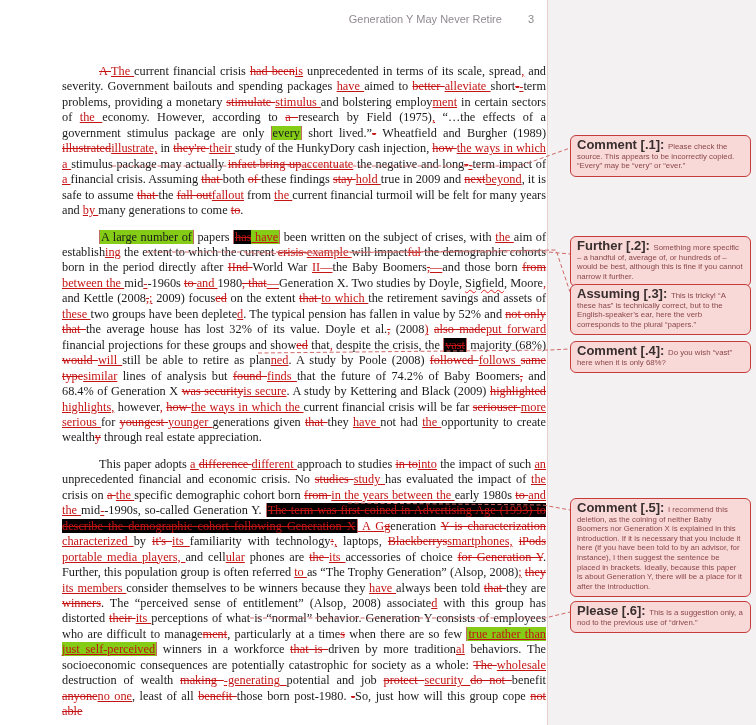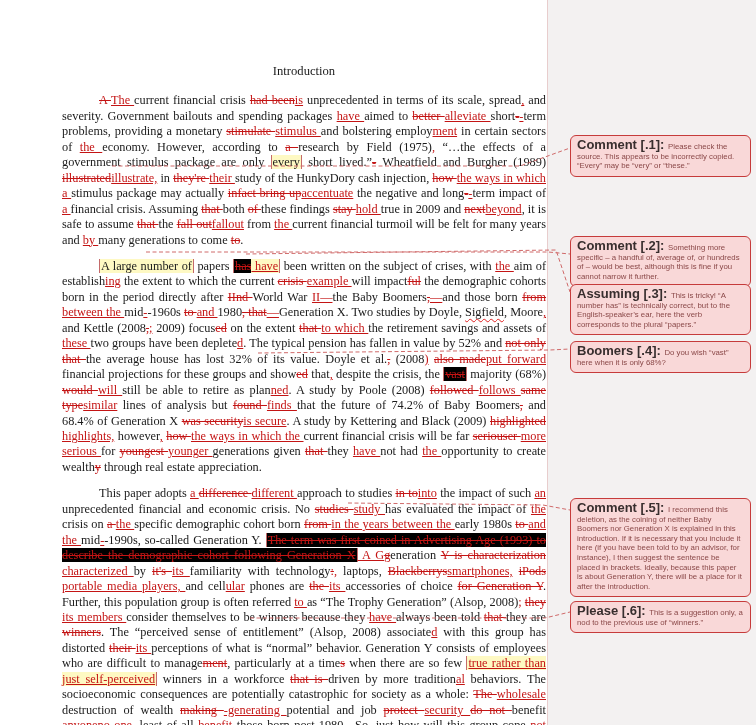--- a/index.html
+++ b/index.html
@@ -10,56 +10,58 @@
   .header{position:absolute;top:13px;left:0;width:546px;text-align:right;
         font-family:"Liberation Sans",sans-serif;font-size:11px;color:#918b91;}
   .header .pgnum{display:inline-block;margin-left:26px;margin-right:12px;color:#8a8a8a;}
   .doc{position:absolute;top:64px;left:62px;width:484px;color:#1a1a1a;
         font-size:12.3px;line-height:15.45px;text-align:justify;}
   .doc h2{margin:0 0 14px 0;font-size:12.6px;font-weight:normal;text-align:center;color:#1a1a1a;}
   .para{margin:0 0 11px 0;text-indent:37px;}
   .rn{color:#1a1a1a;}
   .rd{color:#c41414;text-decoration:line-through;}
   .ri{color:#c41414;text-decoration:underline;}
-  .rh{background:#fef9c3;}
+  .rh{background:#84cc16;}
   .rh.rd{background:#000000;}
   .sq{text-decoration:underline wavy #e02020 1px;text-underline-offset:2px;}
   .bl{border-left:1px solid #c46a6a;padding-left:1px;}
   .br{border-right:1px solid #c46a6a;padding-right:1px;}
   .comment{position:absolute;left:570px;width:181px;box-sizing:border-box;
         background:#f9d8d8;border:1.5px solid #c63b3b;border-radius:6px;
         padding:4px 6px 5px 6px;font-family:"Liberation Sans",sans-serif;
         font-size:7.8px;line-height:9.6px;color:#8a4848;}
   .comment b{color:#382e2e;font-size:13px;}
   #connectors{position:absolute;top:0;left:0;pointer-events:none;}
 </style>
 </head>
 <body>
 
 <div class="page">
 
   <div class="margin-panel"></div>
 
+  <div class="header">
+    <span>Generation Y May Never Retire</span><span class="pgnum">3</span>
+  </div>
 
   <div class="doc">
-    <h2>Introduction</h2>
     <div id="paragraphs">
         <p class="para"><span class="rd">A </span><span class="ri">The </span><span class="rn">current financial crisis </span><span class="rd">had been</span><span class="ri">is</span><span class="rn"> unprecedented in terms of its scale, spread</span><span class="ri">,</span><span class="rn"> and severity. Government bailouts and spending packages </span><span class="ri">have </span><span class="rn">aimed to </span><span class="rd">better </span><span class="ri">alleviate </span><span class="rn">short</span><span class="rd">-</span><span class="ri">-</span><span class="rn">term problems, providing a monetary </span><span class="rd">stimulate </span><span class="ri">stimulus </span><span class="rn">and bolstering employ</span><span class="ri">ment</span><span class="rn"> in certain sectors of </span><span class="ri">the </span><span class="rn">economy. However, according to </span><span class="rd">a </span><span class="rn">research by Field (1975)</span><span class="ri">,</span><span class="rn"> “…the effects of a government stimulus package are only </span><span class="rh bl br">every</span><span class="rn"> short lived.”</span><span class="rd">-</span><span class="rn"> Wheatfield and Burgher (1989) </span><span class="rd">illustrated</span><span class="ri">illustrate,</span><span class="rn"> in </span><span class="rd">they're </span><span class="ri">their </span><span class="rn">study of the HunkyDory cash injection, </span><span class="rd">how </span><span class="ri">the ways in which a </span><span class="rn">stimulus package may actually </span><span class="rd">infact bring up</span><span class="ri">accentuate</span><span class="rn"> the negative and long</span><span class="rd">-</span><span class="ri">-</span><span class="rn">term impact of </span><span class="ri">a </span><span class="rn">financial crisis. Assuming </span><span class="rd">that </span><span class="rn">both </span><span class="rd">of </span><span class="rn">these findings </span><span class="rd">stay </span><span class="ri">hold </span><span class="rn">true in 2009 and </span><span class="rd">next</span><span class="ri">beyond</span><span class="rn">, it is safe to assume </span><span class="rd">that </span><span class="rn">the </span><span class="rd">fall out</span><span class="ri">fallout</span><span class="rn"> from </span><span class="ri">the </span><span class="rn">current financial turmoil will be felt for many years and </span><span class="ri">by </span><span class="rn">many generations to come </span><span class="rd">to</span><span class="rn">.</span></p>
         <p class="para"><span class="rh bl br">A large number of</span><span class="rn"> papers </span><span class="rh rd bl">has</span><span class="rh ri br"> have</span><span class="rn"> been written on the subject of crises, with </span><span class="ri">the </span><span class="rn">aim of establish</span><span class="ri">ing</span><span class="rn"> the extent to which the current </span><span class="rd">crisis </span><span class="ri">example </span><span class="rn">will impact</span><span class="rd">ful</span><span class="rn"> the demographic cohorts born in the period directly after </span><span class="rd">IInd </span><span class="rn">World War </span><span class="ri">II—</span><span class="rn">the Baby Boomers</span><span class="rd">,</span><span class="ri">—</span><span class="rn">and those born </span><span class="rd">from </span><span class="ri">between the </span><span class="rn">mid</span><span class="ri">-</span><span class="rn">-1960s </span><span class="rd">to </span><span class="ri">and </span><span class="rn">1980</span><span class="rd">, that</span><span class="ri">—</span><span class="rn">Generation X. Two studies by Doyle, </span><span class="rn sq">Sigfield</span><span class="rn">, Moore</span><span class="ri">,</span><span class="rn"> and Kettle (2008</span><span class="rd">,</span><span class="ri">;</span><span class="rn"> 2009) focus</span><span class="rd">ed</span><span class="rn"> on the extent </span><span class="rd">that </span><span class="ri">to which </span><span class="rn">the retirement savings and assets of </span><span class="ri">these </span><span class="rn">two groups have been deplete</span><span class="ri">d</span><span class="rn">. The typical pension has fallen in value by 52% and </span><span class="rd">not only that </span><span class="rn">the average house has lost 32% of its value. Doyle et al.</span><span class="rd">,</span><span class="rn"> (2008</span><span class="ri">)</span><span class="rn"> </span><span class="rd">also made</span><span class="ri">put forward</span><span class="rn"> financial projections for these groups and show</span><span class="rd">ed</span><span class="rn"> that</span><span class="ri">,</span><span class="rn"> despite the crisis, the </span><span class="rh rd bl br">vast</span><span class="rn"> majority (68%) </span><span class="rd">would </span><span class="ri">will </span><span class="rn">still be able to retire as plan</span><span class="ri">ned</span><span class="rn">. A study by Poole (2008) </span><span class="rd">followed </span><span class="ri">follows </span><span class="rd">same type</span><span class="ri">similar</span><span class="rn"> lines of analysis but </span><span class="rd">found </span><span class="ri">finds </span><span class="rn">that the future of 74.2% of Baby Boomers</span><span class="rd">,</span><span class="rn"> and 68.4% of Generation X </span><span class="rd">was security</span><span class="ri">is secure</span><span class="rn">. A study by Kettering and Black (2009) </span><span class="rd">highlighted </span><span class="ri">highlights,</span><span class="rn"> however</span><span class="ri">,</span><span class="rn"> </span><span class="rd">how </span><span class="ri">the ways in which the </span><span class="rn">current financial crisis will be far </span><span class="rd">seriouser </span><span class="ri">more serious </span><span class="rn">for </span><span class="rd">youngest </span><span class="ri">younger </span><span class="rn">generations given </span><span class="rd">that </span><span class="rn">they </span><span class="ri">have </span><span class="rn">not had </span><span class="ri">the </span><span class="rn">opportunity to create wealth</span><span class="rd">y</span><span class="rn"> through real estate appreciation.</span></p>
         <p class="para"><span class="rn">This paper adopts </span><span class="ri">a </span><span class="rd">difference </span><span class="ri">different </span><span class="rn">approach to studies </span><span class="rd">in to</span><span class="ri">into</span><span class="rn"> the impact of such </span><span class="ri">an </span><span class="rn">unprecedented financial and economic crisis. No </span><span class="rd">studies </span><span class="ri">study </span><span class="rn">has evaluated the impact of </span><span class="ri">the </span><span class="rn">crisis on </span><span class="rd">a </span><span class="ri">the </span><span class="rn">specific demographic cohort born </span><span class="rd">from </span><span class="ri">in the years between the </span><span class="rn">early 1980s </span><span class="rd">to </span><span class="ri">and the </span><span class="rn">mid</span><span class="ri">-</span><span class="rn">-1990s, so-called Generation Y. </span><span class="rh rd bl br">The term was first coined in Advertising Age (1993) to describe the demographic cohort following Generation X</span><span class="ri"> A G</span><span class="rd">g</span><span class="rn">eneration </span><span class="rd">Y is characterization </span><span class="ri">characterized </span><span class="rn">by </span><span class="rd">it's </span><span class="ri">its </span><span class="rn">familiarity with technology</span><span class="rd">:</span><span class="ri">,</span><span class="rn"> laptops, </span><span class="rd">Blackberrys</span><span class="ri">smartphones,</span><span class="rn"> </span><span class="rd">iPods </span><span class="ri">portable media players, </span><span class="rn">and cell</span><span class="ri">ular</span><span class="rn"> phones are </span><span class="rd">the </span><span class="ri">its </span><span class="rn">accessories of choice </span><span class="rd">for Generation Y</span><span class="rn">. Further, this population group is often referred </span><span class="ri">to </span><span class="rn">as “The Trophy Generation” (Alsop, 2008)</span><span class="ri">;</span><span class="rn"> </span><span class="rd">they </span><span class="ri">its members </span><span class="rn">consider themselves to be winners because they </span><span class="ri">have </span><span class="rn">always been told </span><span class="rd">that </span><span class="rn">they are </span><span class="rd">winners</span><span class="rn">. The “perceived sense of entitlement” (Alsop, 2008) associate</span><span class="ri">d</span><span class="rn"> with this group has distorted </span><span class="rd">their </span><span class="ri">its </span><span class="rn">perceptions of what is “normal” behavior. Generation Y consists of employees who are difficult to manage</span><span class="rd">ment</span><span class="rn">, particularly at a time</span><span class="rd">s</span><span class="rn"> when there are so few </span><span class="rh ri bl br">true rather than just self-perceived</span><span class="rn"> winners in a workforce </span><span class="rd">that is </span><span class="rn">driven by more tradition</span><span class="ri">al</span><span class="rn"> behaviors. The socioeconomic consequences are potentially catastrophic for society as a whole: </span><span class="rd">The </span><span class="ri">wholesale </span><span class="rn">destruction of wealth </span><span class="rd">making </span><span class="ri">-generating </span><span class="rn">potential and job </span><span class="rd">protect </span><span class="ri">security </span><span class="rd">do not </span><span class="rn">benefit </span><span class="rd">anyone</span><span class="ri">no one</span><span class="rn">, least of all </span><span class="rd">benefit </span><span class="rn">those born post-1980. </span><span class="rd">-</span><span class="rn">So, just how will this group cope </span><span class="rd">not able </span></p>
       </div>
   </div>
 
   <div id="comments">
-      <div class="comment" style="top: 135px;"><b>Comment [.1]: </b><span>Please check the source. This appears to be incorrectly copied. “Every” may be “very” or “these.”</span></div>
-      <div class="comment" style="top: 236px;"><b>Comment [.2]: </b><span>Something more specific – a handful of, average of, or hundreds of – would be best, although this is fine if you cannot narrow it further.</span></div>
-      <div class="comment" style="top: 284px;"><b>Assuming [.3]: </b><span>This is tricky! “A number has” is technically correct, but to the English-speaker’s ear, here the verb corresponds to the plural “papers.”</span></div>
-      <div class="comment" style="top: 341px;"><b>Boomers [.4]: </b><span>Do you wish “vast” here when it is only 68%?</span></div>
+      <div class="comment" style="top: 135px;"><b>Comment [.1]: </b><span>Please check the source. This appears to be incorrectly copied. “Every” may be “very” or “ever.”</span></div>
+      <div class="comment" style="top: 236px;"><b>Further [.2]: </b><span>Something more specific – a handful of, average of, or hundreds of – would be best, although this is fine if you cannot narrow it further.</span></div>
+      <div class="comment" style="top: 284px;"><b>Assuming [.3]: </b><span>This is tricky! “A these has” is technically correct, but to the English-speaker’s ear, here the verb corresponds to the plural “papers.”</span></div>
+      <div class="comment" style="top: 341px;"><b>Comment [.4]: </b><span>Do you wish “vast” here when it is only 68%?</span></div>
       <div class="comment" style="top: 498px;"><b>Comment [.5]: </b><span>I recommend this deletion, as the coining of neither Baby Boomers nor Generation X is explained in this introduction. If it is necessary that you include it here (if you have been told to by an advisor, for instance), I then suggest the sentence be placed in brackets. Ideally, because this paper is about Generation Y, there will be a place for it after the introduction.</span></div>
-      <div class="comment" style="top: 601px;"><b>Please [.6]: </b><span>This is a suggestion only, a nod to the previous use of “winners.”</span></div>
+      <div class="comment" style="top: 601px;"><b>Please [.6]: </b><span>This is a suggestion only, a nod to the previous use of “driven.”</span></div>
     </div>
 
   <svg id="connectors" width="756" height="725">
       <polyline points="112,166 520,166 570,148" fill="none" stroke="#d06a6a" stroke-width="1" stroke-dasharray="4 2.5"></polyline>
       <polyline points="146,252 548,252 570,254" fill="none" stroke="#d06a6a" stroke-width="1" stroke-dasharray="4 2.5"></polyline>
       <polyline points="246,254 556,250 570,292" fill="none" stroke="#d06a6a" stroke-width="1" stroke-dasharray="4 2.5"></polyline>
       <polyline points="258,353 550,350 570,349" fill="none" stroke="#d06a6a" stroke-width="1" stroke-dasharray="4 2.5"></polyline>
       <polyline points="348,503 543,505 570,510" fill="none" stroke="#d06a6a" stroke-width="1" stroke-dasharray="4 2.5"></polyline>
       <polyline points="250,618 545,618 570,612" fill="none" stroke="#d06a6a" stroke-width="1" stroke-dasharray="4 2.5"></polyline>
     </svg>

